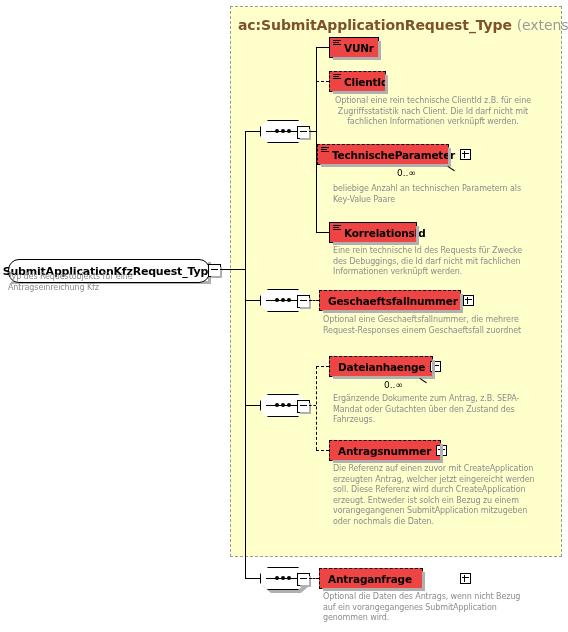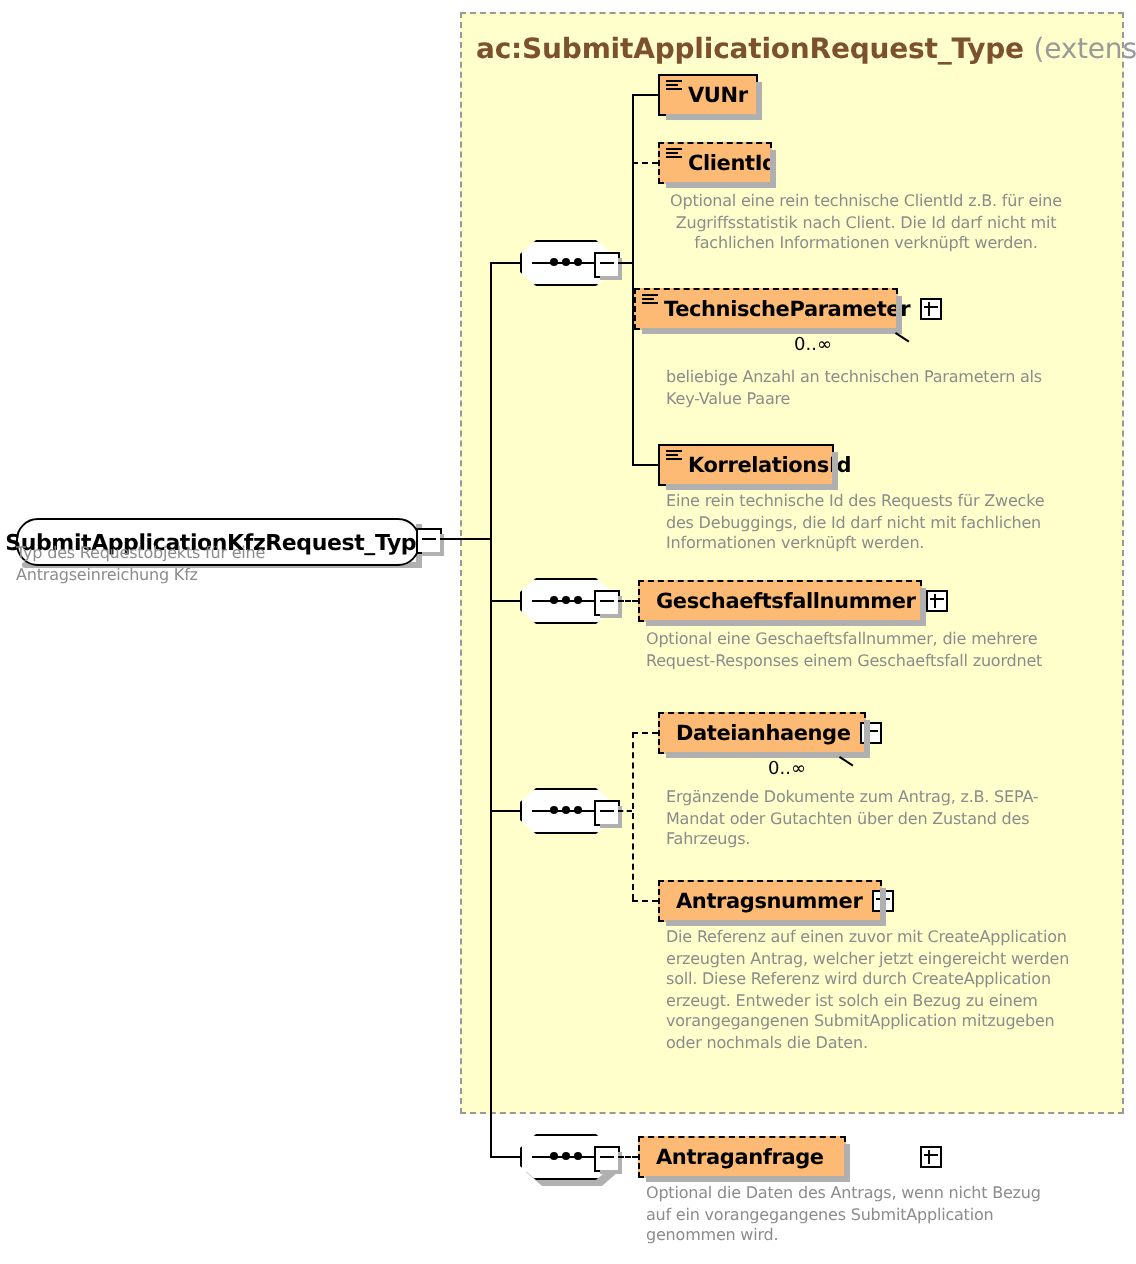--- a/index.html
+++ b/index.html
@@ -32,21 +32,21 @@
   .ln{position:absolute;background:#000000;}
   .ln.h{height:1px;}
   .ln.v{width:1px;}
   .dln{position:absolute;}
   .dln.h{height:0;border-top:1px dashed #000;}
   .dln.v{width:0;border-left:1px dashed #000;}
 
   
   .el{
     position:absolute;
-    background:#fdba74;
+    background:#ef4444;
     box-sizing:border-box;
     height:21px;
     display:flex;align-items:center;
     padding-left:14px;padding-right:4px;
     font-size:10.5px;font-weight:bold;color:#000000;
     white-space:nowrap;
     letter-spacing:-0.2px;
   }
   .el.solid{border:1px solid #000000;}
   .el.dashed{border:1px dashed #000000;}

